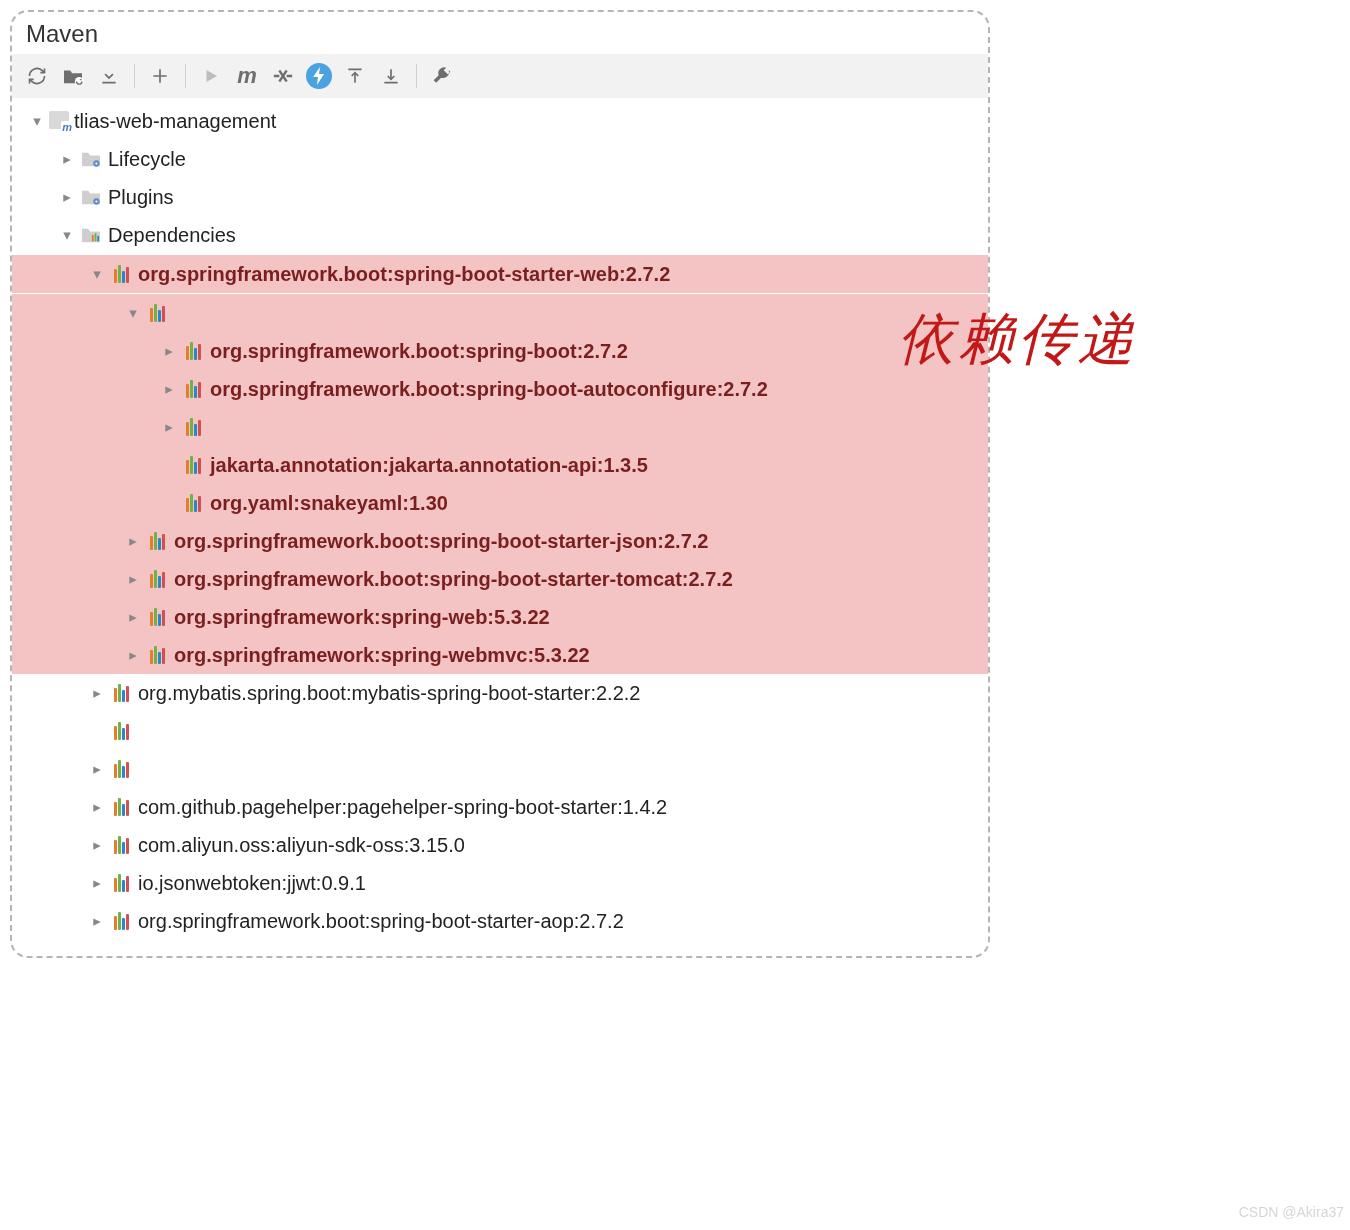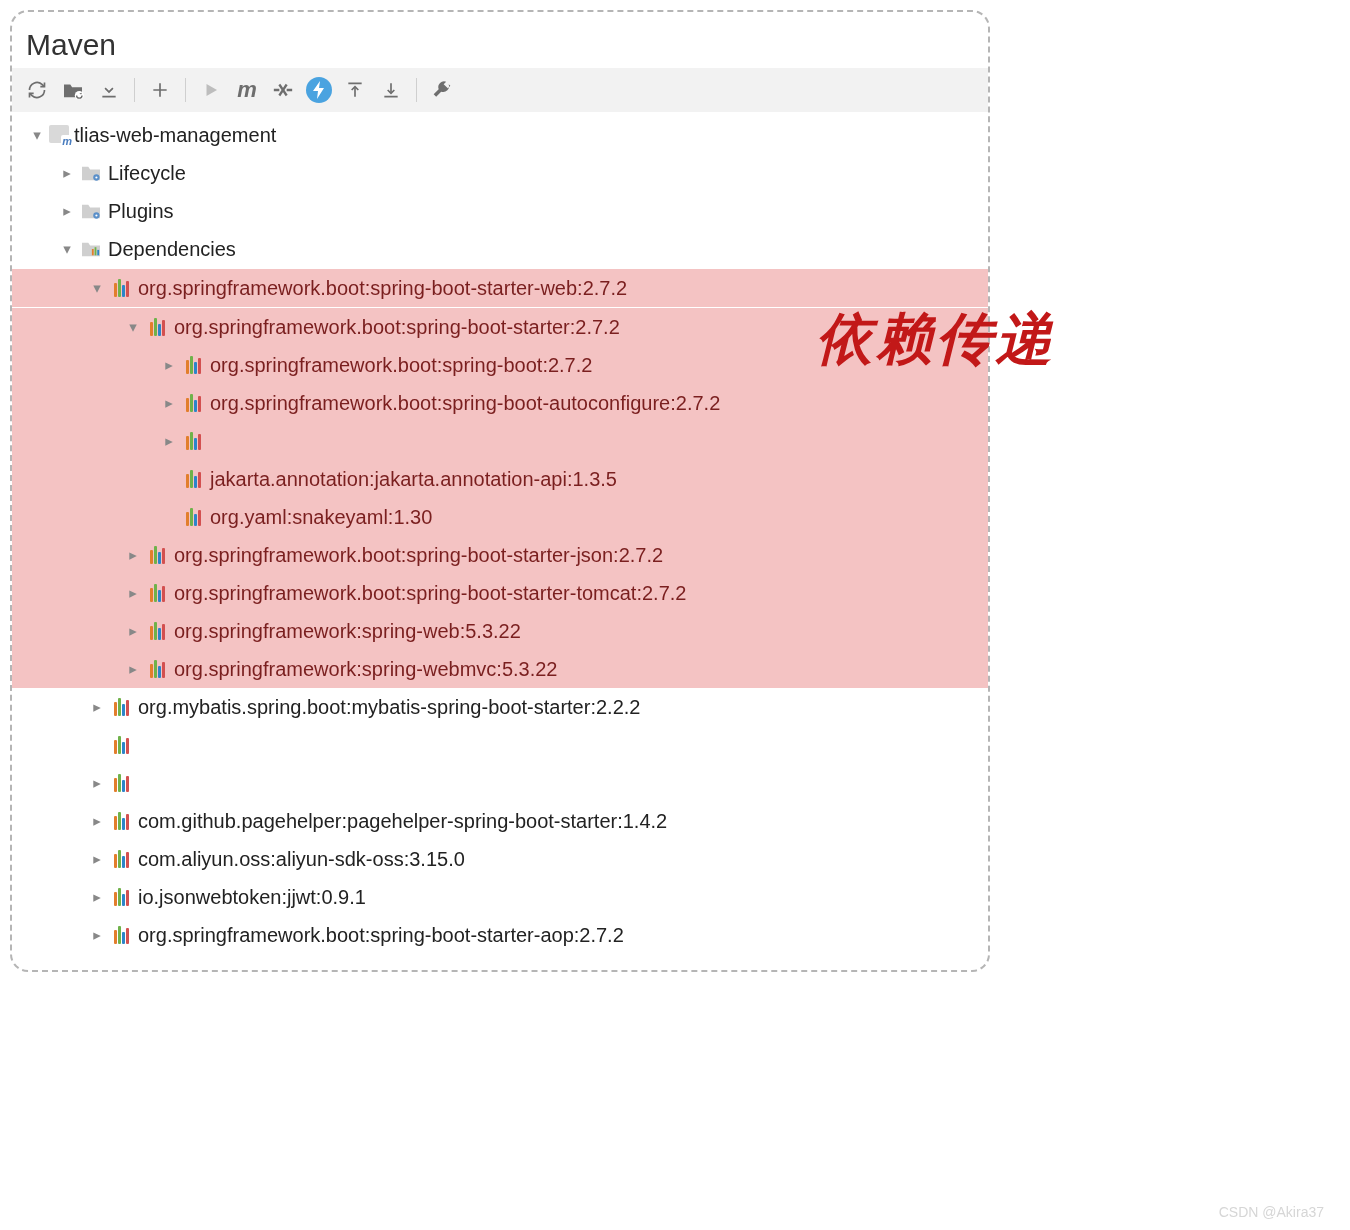--- a/index.html
+++ b/index.html
@@ -16,22 +16,21 @@
   .panel {
     margin: 10px;
     width: 980px;
     border: 2px dashed #b5b5b5;
     border-radius: 18px;
     overflow: hidden;
     background: #fff;
   }
   .panel-title {
     padding: 8px 14px 6px;
-    font-size: 30px;
-    margin-top: 8px;
+    font-size: 24px;
   }
   .toolbar {
     background: #f2f2f2;
     padding: 6px 8px;
     display: flex;
     align-items: center;
     gap: 2px;
   }
   .tbtn {
     width: 34px;
@@ -65,40 +64,40 @@
     cursor: pointer;
   }
   .arrow.blank { visibility: hidden; }
   .node-icon {
     width: 26px;
     display: inline-flex;
     justify-content: center;
     margin-right: 4px;
   }
   .label { color: #222; }
-  .hl .label { color: #7a1f1f; }
+  .hl .label { color: #7a1f1f; font-weight: bold; }
   .gray { color: #9a9a9a; }
   .highlight-block {
     background: #f4c3c3;
     border-top: 1px solid #fff;
   }
   .annotation {
     position: absolute;
     top: 302px;
-    left: 816px;
+    left: 898px;
     font-size: 56px;
-    font-weight: 700;
+    font-weight: 400;
     color: #c21818;
     font-family: "STKaiti","KaiTi",serif;
     font-style: italic;
     letter-spacing: 4px;
   }
   .watermark {
     position: absolute;
-    bottom: 10px; right: 26px;
+    bottom: 10px; right: 6px;
     font-size: 14px; color: #d6d6d6;
   }
   
   .lib-icon {
     display: inline-flex;
     gap: 1px;
     align-items: flex-end;
     height: 18px;
   }
   .lib-icon span { width: 3px; border-radius: 1px; }
@@ -268,21 +267,20 @@
         <span class="indent" style="width:110px"></span>
         <span class="arrow">▾</span>
         <span class="node-icon">
             <span class="lib-icon">
               <span class="b1"></span>
               <span class="b2"></span>
               <span class="b3"></span>
               <span class="b4"></span>
             </span>
           </span>
-        <span class="label">org.springframework.boot:spring-boot-starter:2.7.2</span>
       </div>
 
       <div id="level4-container">
           <div class="row hl">
             <span class="indent" style="width:146px"></span>
             <span class="arrow">▸</span>
             <span class="node-icon">
               <span class="lib-icon">
                 <span class="b1"></span>
                 <span class="b2"></span>

